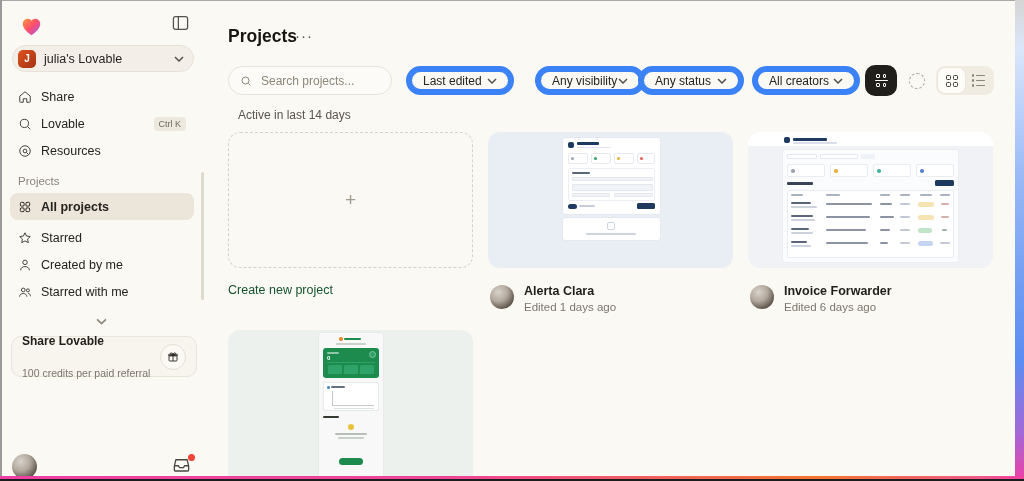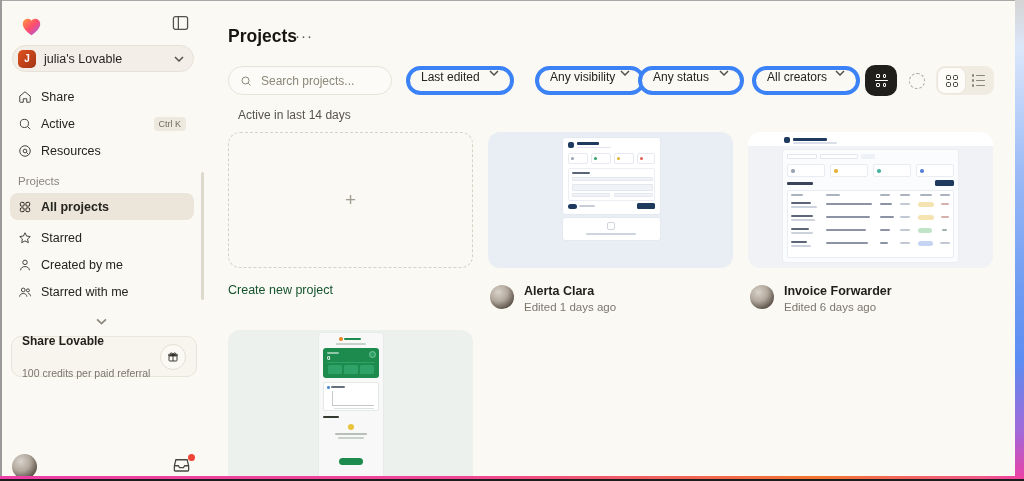--- a/index.html
+++ b/index.html
@@ -15,21 +15,21 @@
   .shortcut{margin-left:auto;background:#EDE9DF;color:#6f6b62;font-size:9px;padding:2px 5px;border-radius:4px;}
   .side-card{position:absolute;left:11px;width:186px;border:1px solid #EAE5DA;background:#F8F5EE;border-radius:10px;padding:8px 10px;display:flex;align-items:center;}
   .side-card .t1{font-size:12px;font-weight:bold;color:#211f1a;}
   .side-card .t2{font-size:10.5px;color:#7a766c;margin-top:19px;}
   .icon-circle{margin-left:auto;width:26px;height:26px;border-radius:50%;display:flex;align-items:center;justify-content:center;flex:none;}
   
   .workspace{position:absolute;left:12px;top:45px;width:182px;height:27px;background:#F3EFE8;border:1px solid #E7E2D7;border-radius:16px;display:flex;align-items:center;gap:8px;padding:0 9px 0 5px;cursor:pointer;}
   .ws-avatar{width:18px;height:18px;border-radius:5px;background:linear-gradient(135deg,#e0531f,#a33214);color:#fff;font-size:10px;font-weight:bold;display:flex;align-items:center;justify-content:center;}
   .ws-name{font-size:12.5px;color:#26241f;font-weight:500;}
   
-  .pill{position:absolute;top:66px;height:29px;border:4px solid #3b82f6;border-radius:15px;display:flex;justify-content:space-between;padding:0 11px;font-size:12px;font-weight:500;color:#26241f;cursor:pointer;background:#FAF9F4;}
+  .pill{position:absolute;top:66px;height:29px;border:6px solid #3b82f6;border-radius:15px;display:flex;align-items:center;justify-content:space-between;padding:0 11px;font-size:12px;font-weight:500;color:#26241f;cursor:pointer;background:#FAF9F4;}
   .search-box{position:absolute;left:228px;top:66px;width:164px;height:29px;background:#FCFBF7;border:1px solid #E7E3D8;border-radius:15px;display:flex;align-items:center;gap:7px;padding:0 11px;}
   .search-box input{border:none;outline:none;background:transparent;font-size:12px;color:#3a372f;width:115px;}
   .search-box input::placeholder{color:#8b8778;}
   
   .thumb{position:absolute;width:245px;height:136px;border-radius:12px;overflow:hidden;cursor:pointer;}
   .card-foot-name{font-size:12.5px;font-weight:bold;color:#211f1a;}
   .card-foot-sub{font-size:11.5px;color:#7b776d;margin-top:3px;}
   .photo-avatar{width:24px;height:24px;border-radius:50%;background:radial-gradient(circle at 35% 30%,#d8d3cc 0%,#b3a89c 40%,#5f554c 75%,#3c352e 100%);}
   
   .bar{background:#c9cedb;border-radius:1px;}
@@ -90,21 +90,21 @@
       <svg width="14" height="14" viewBox="0 0 24 24" fill="none" stroke="#46433c" stroke-width="1.7">
           <path d="M3 10.5 12 3l9 7.5V20a1 1 0 0 1-1 1h-5v-6h-6v6H4a1 1 0 0 1-1-1z"></path>
         </svg>
       <span class="nav-label">Share</span>
     </div>
     <div class="nav-item" style="top:110px">
       <svg width="14" height="14" viewBox="0 0 24 24" fill="none" stroke="#46433c" stroke-width="1.7">
           <circle cx="11" cy="11" r="7"></circle>
           <line x1="16.5" y1="16.5" x2="21" y2="21"></line>
         </svg>
-      <span class="nav-label">Active</span>
+      <span class="nav-label">Lovable</span>
       <span class="shortcut">Ctrl K</span>
     </div>
     <div class="nav-item" style="top:137px">
       <svg width="14" height="14" viewBox="0 0 24 24" fill="none" stroke="#46433c" stroke-width="1.7">
           <circle cx="12" cy="12" r="9"></circle>
           <circle cx="12" cy="12" r="3.2"></circle>
           <line x1="14.4" y1="14.4" x2="18" y2="18"></line>
         </svg>
       <span class="nav-label">Resources</span>
     </div>

